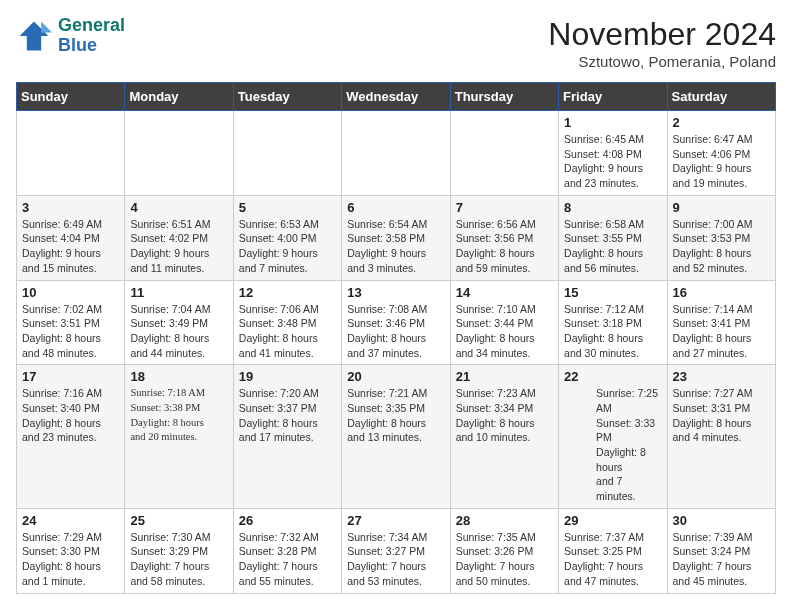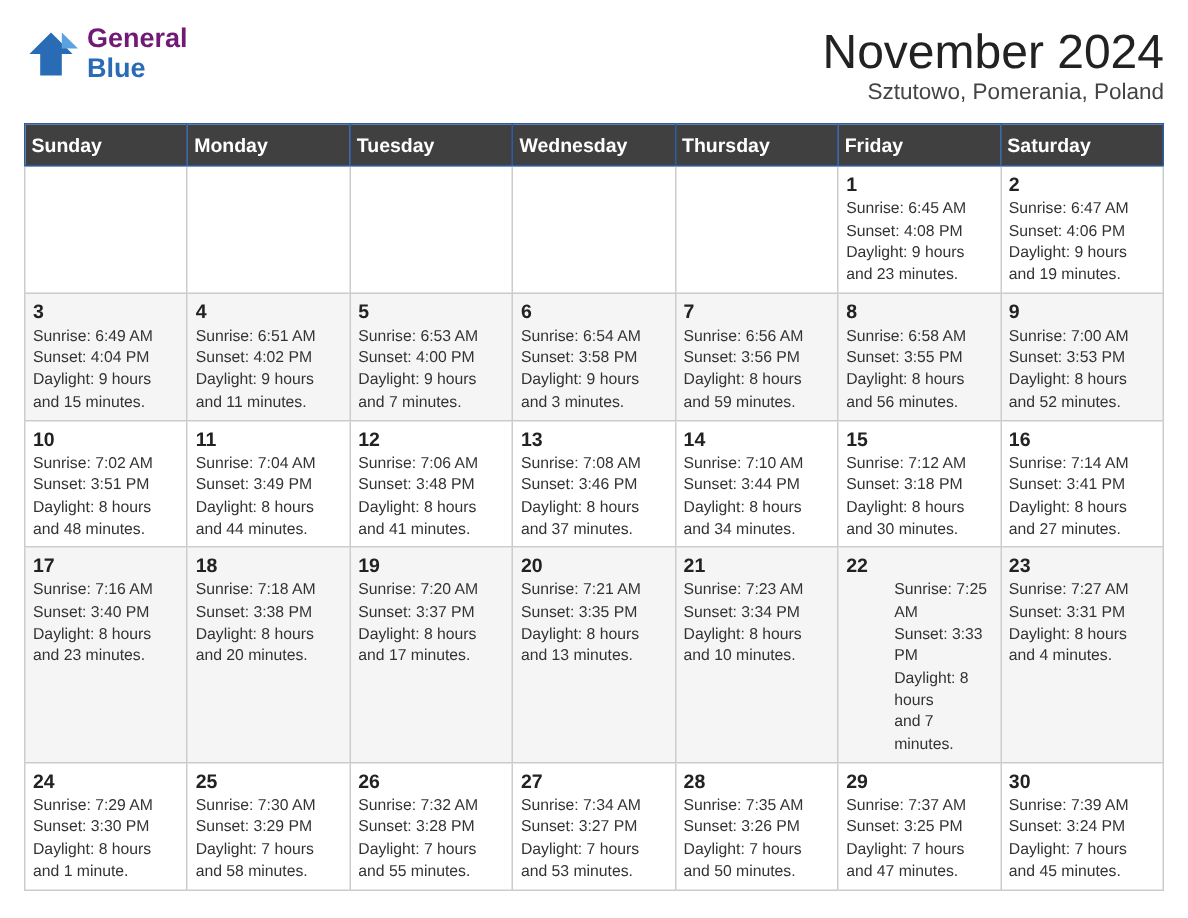--- a/index.html
+++ b/index.html
@@ -22,21 +22,21 @@
       gap: 6px;
     }
     .logo-text {
       display: flex;
       flex-direction: column;
       line-height: 1.1;
     }
     .logo-general {
       font-size: 18px;
       font-weight: bold;
-      color: #701a75;
+      color: #0f766e;
     }
     .logo-blue {
       font-size: 18px;
       font-weight: bold;
       color: #2a6bb5;
     }
     .logo-icon {
       width: 36px;
       height: 36px;
     }
@@ -253,21 +253,21 @@
       <tr>
         <td>
           <span class="day-number">17</span>
           <div class="day-info" style="white-space: pre-line;">Sunrise: 7:16 AM
 Sunset: 3:40 PM
 Daylight: 8 hours
 and 23 minutes.</div>
         </td>
         <td>
           <span class="day-number">18</span>
-          <div class="day-info" style="white-space: pre-line;">Sunrise: 7:18 AM
+          <div class="day-info" style="white-space: pre-line; font-family: Liberation Serif, serif;">Sunrise: 7:18 AM
 Sunset: 3:38 PM
 Daylight: 8 hours
 and 20 minutes.</div>
         </td>
         <td>
           <span class="day-number">19</span>
           <div class="day-info" style="white-space: pre-line;">Sunrise: 7:20 AM
 Sunset: 3:37 PM
 Daylight: 8 hours
 and 17 minutes.</div>

